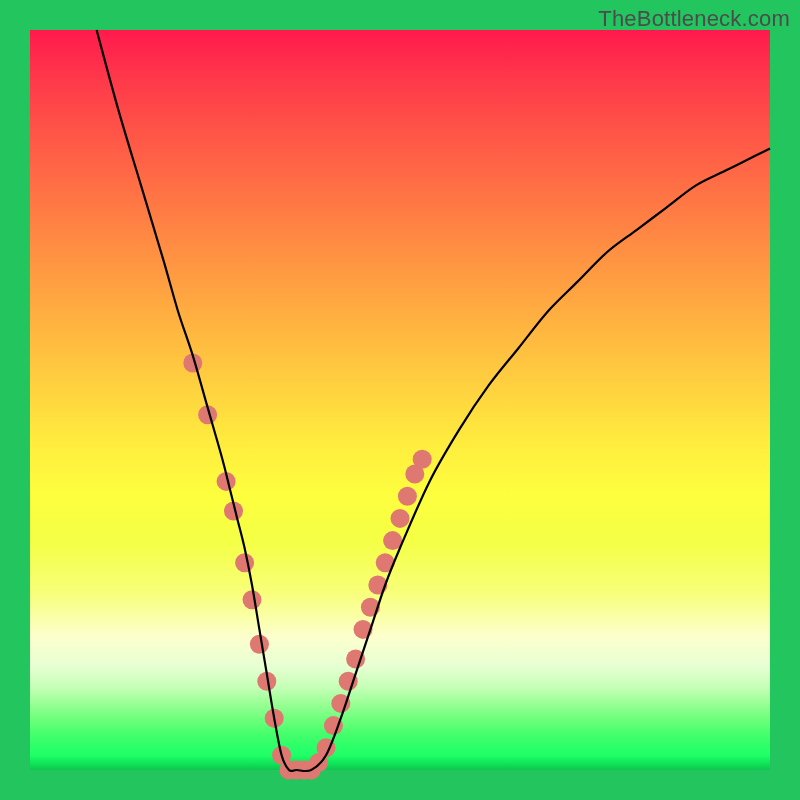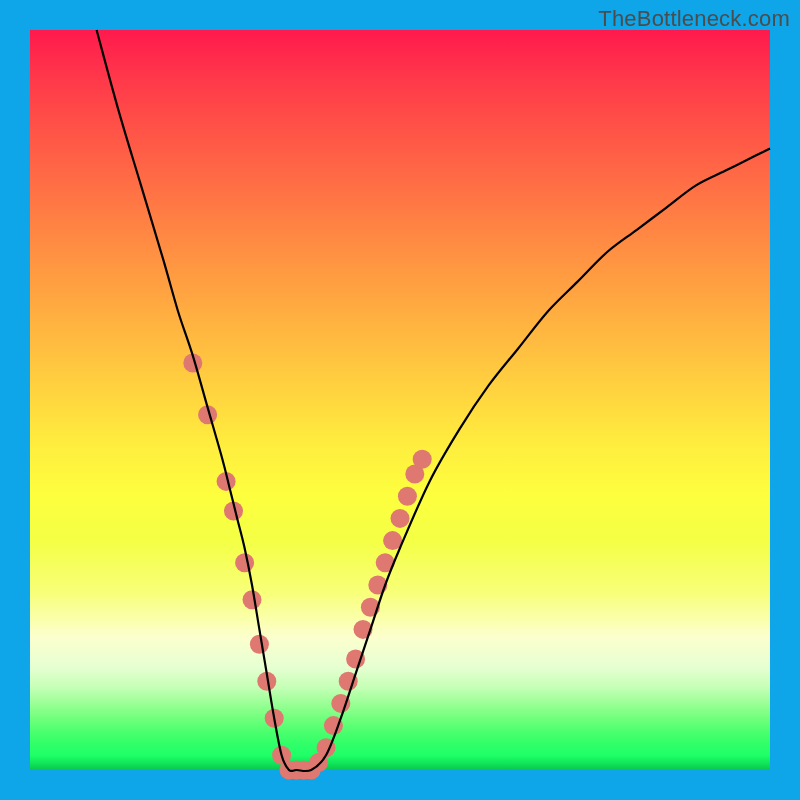--- a/index.html
+++ b/index.html
@@ -10,21 +10,21 @@
     overflow: hidden;
     background: #000;
     font-family: Arial, Helvetica, sans-serif;
   }
   .frame {
     position: absolute;
     left: 0;
     top: 0;
     width: 800px;
     height: 800px;
-    background: #0ea5e9;
+    background: #22c55e;
   }
   .plot {
     position: absolute;
     left: 30px;
     top: 30px;
     width: 740px;
     height: 740px;
     background: linear-gradient(to bottom,
       #ff1a4d 0%,
       #ff3a4a 7%,

